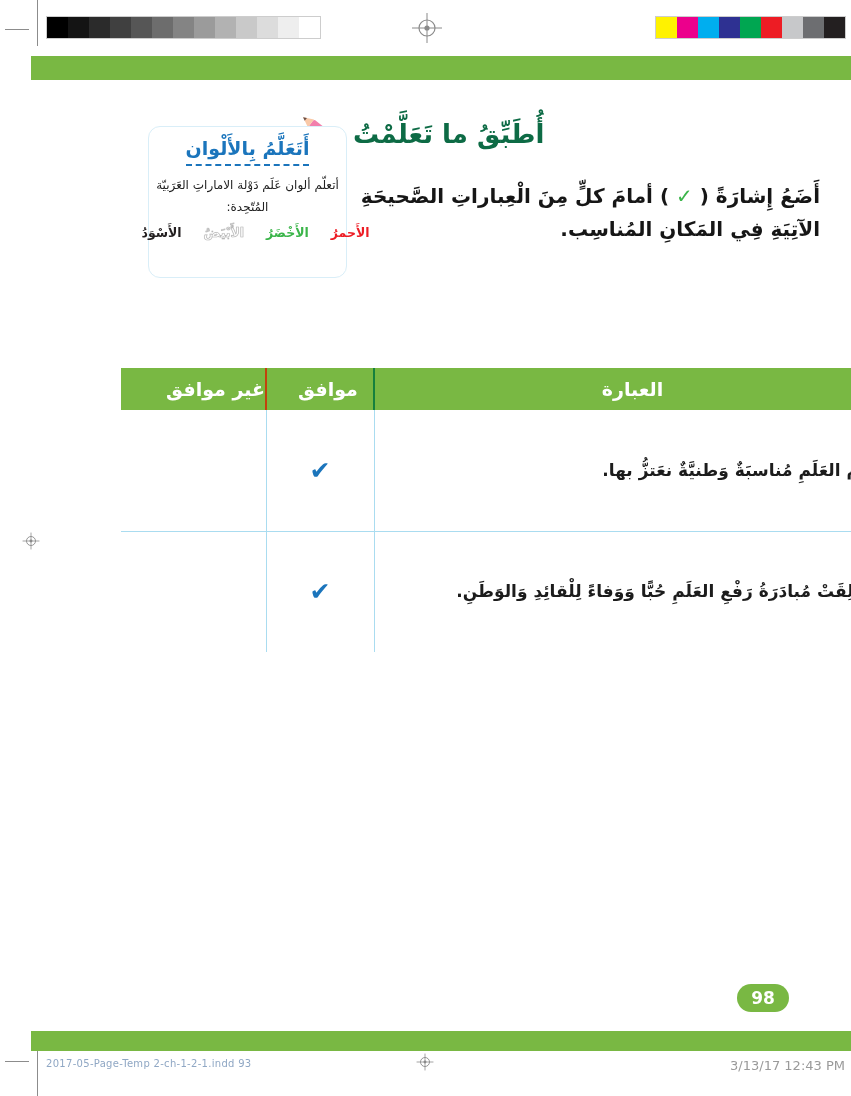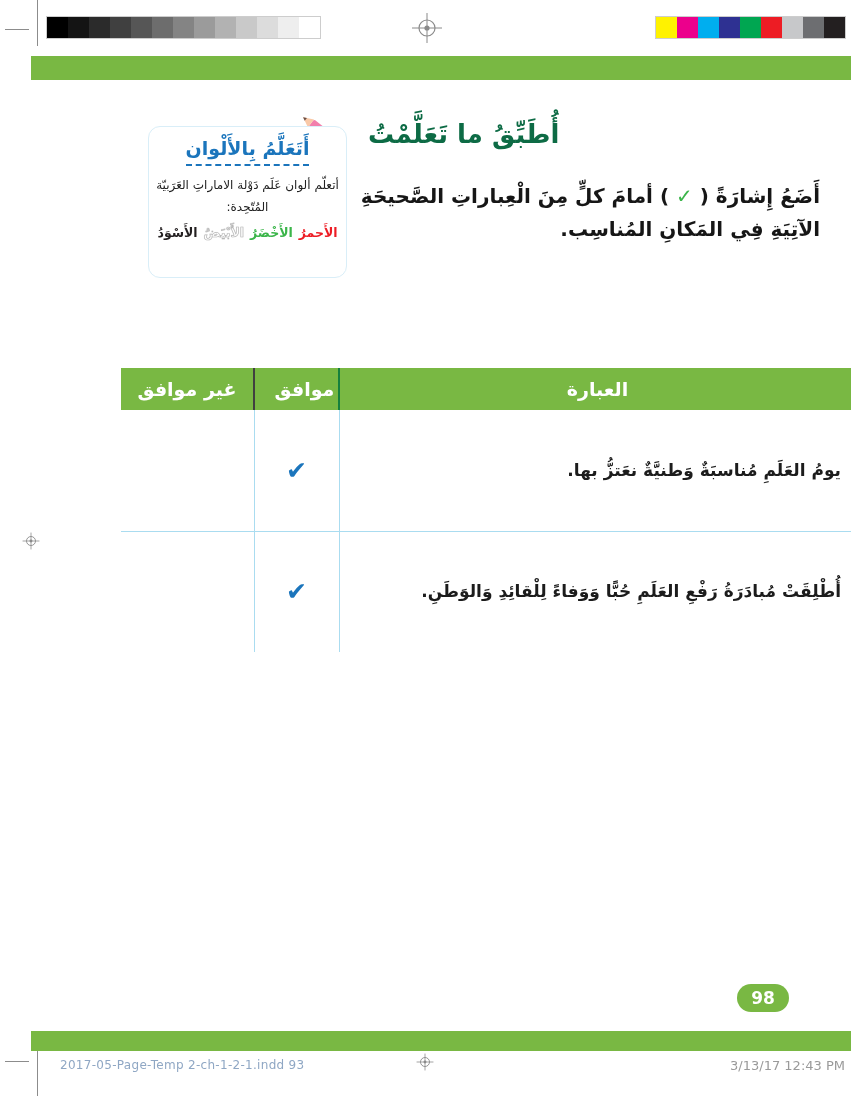--- a/index.html
+++ b/index.html
@@ -24,21 +24,21 @@
   .regmark { position:absolute; }
   .regmark-top    { left:411px; top:12px; }
   .regmark-left   { left:22px;  top:532px; }
   .regmark-bottom { left:416px; top:1053px; }
 
   .band { position:absolute; left:31px; right:0; background:#79b843; }
   .band.top    { top:56px;   height:24px; }
   .band.bottom { top:1031px; height:20px; }
 
   
-  .title-row { position:absolute; left:292px; top:110px; display:flex; align-items:center; gap:16px; }
+  .title-row { position:absolute; left:292px; top:110px; display:flex; align-items:center; gap:1px; }
   .page-title { direction:rtl; font-size:26px; font-weight:bold; color:#0d6b45; white-space:nowrap; }
 
   
   .instruction {
     position:absolute; top:180px; right:31px; width:500px;
     direction:rtl; text-align:right; font-size:20px; font-weight:bold;
     color:#161616; line-height:1.65;
   }
   .instruction .green-check { color:#3bb54a; }
 
@@ -47,52 +47,52 @@
     position:absolute; left:148px; top:126px; width:199px; min-height:152px;
     border:1px solid #d9eef8; border-radius:12px; background:#ffffff;
     padding:10px 6px; text-align:center; direction:rtl;
   }
   .box-title {
     display:inline-block; color:#1b75bc; font-weight:bold; font-size:19px;
     border-bottom:2px dashed #1b75bc; padding-bottom:5px; margin-bottom:9px;
   }
   .box-text { font-size:12px; color:#222222; line-height:1.8; margin-bottom:7px; }
   .color-words { display:flex; justify-content:center; gap:6px; direction:rtl; font-size:12.5px; font-weight:bold; }
-  .color-word { white-space:nowrap; }
+  .color-word { white-space:nowrap;margin-left:16px; }
   .color-word.outlined { -webkit-text-stroke:0.7px #b8b8b8; text-shadow:0 0 1px #cfcfcf; }
 
   
   .statements-table {
     position:absolute; left:121px; top:368px; width:679px;
     border-collapse:collapse; direction:rtl; table-layout:fixed;
   }
   .statements-table th {
     background:#79b843; color:#ffffff; font-size:19px; font-weight:bold;
     height:42px; text-align:center; vertical-align:middle;
   }
   th.col-statement { width:516px; border-left:2px solid #15803d; }
-  th.col-agree     { width:85px; border-left:2px solid #404040;padding-left:16px; }
-  th.col-disagree  { width:133px; }
+  th.col-agree     { width:108px; border-left:2px solid #c2410c;padding-left:16px; }
+  th.col-disagree  { width:145px;text-align:right; }
   .statements-table td { border-bottom:1px solid #aadcf0; height:121px; vertical-align:middle; }
   .statements-table tbody tr:last-child td { border-bottom:none; }
   td.cell-statement {
     border-left:1px solid #aadcf0; padding:0 14px; 
     font-size:17px; font-weight:bold; color:#1c1c1c; line-height:1.95;
   }
   td.cell-check { border-left:1px solid #aadcf0; text-align:center; font-size:25px; font-weight:bold; color:#1b75bc; }
   td.cell-check:last-child { border-left:none; }
 
   
   .page-number {
     position:absolute; left:737px; top:984px; width:52px; height:28px;
     background:#79b843; color:#ffffff; border-radius:14px;
     display:flex; align-items:center; justify-content:center;
     font-size:17px; font-weight:bold;
   }
-  .footer-file { position:absolute; left:60px; top:1058px; font-size:12px; color:#8fa7c4; letter-spacing:0.3px; }
+  .footer-file { position:absolute; left:46px; top:1058px; font-size:10px; color:#8fa7c4; letter-spacing:0.3px; }
   .footer-date { position:absolute; right:6px; top:1058px; font-size:13px; color:#9a9a9a; }
 </style>
 </head>
 <body>
 
 <div class="page">
 
   <div class="crop crop-v-tl"></div>
   <div class="crop crop-h-tl"></div>
   <div class="crop crop-v-bl"></div>

